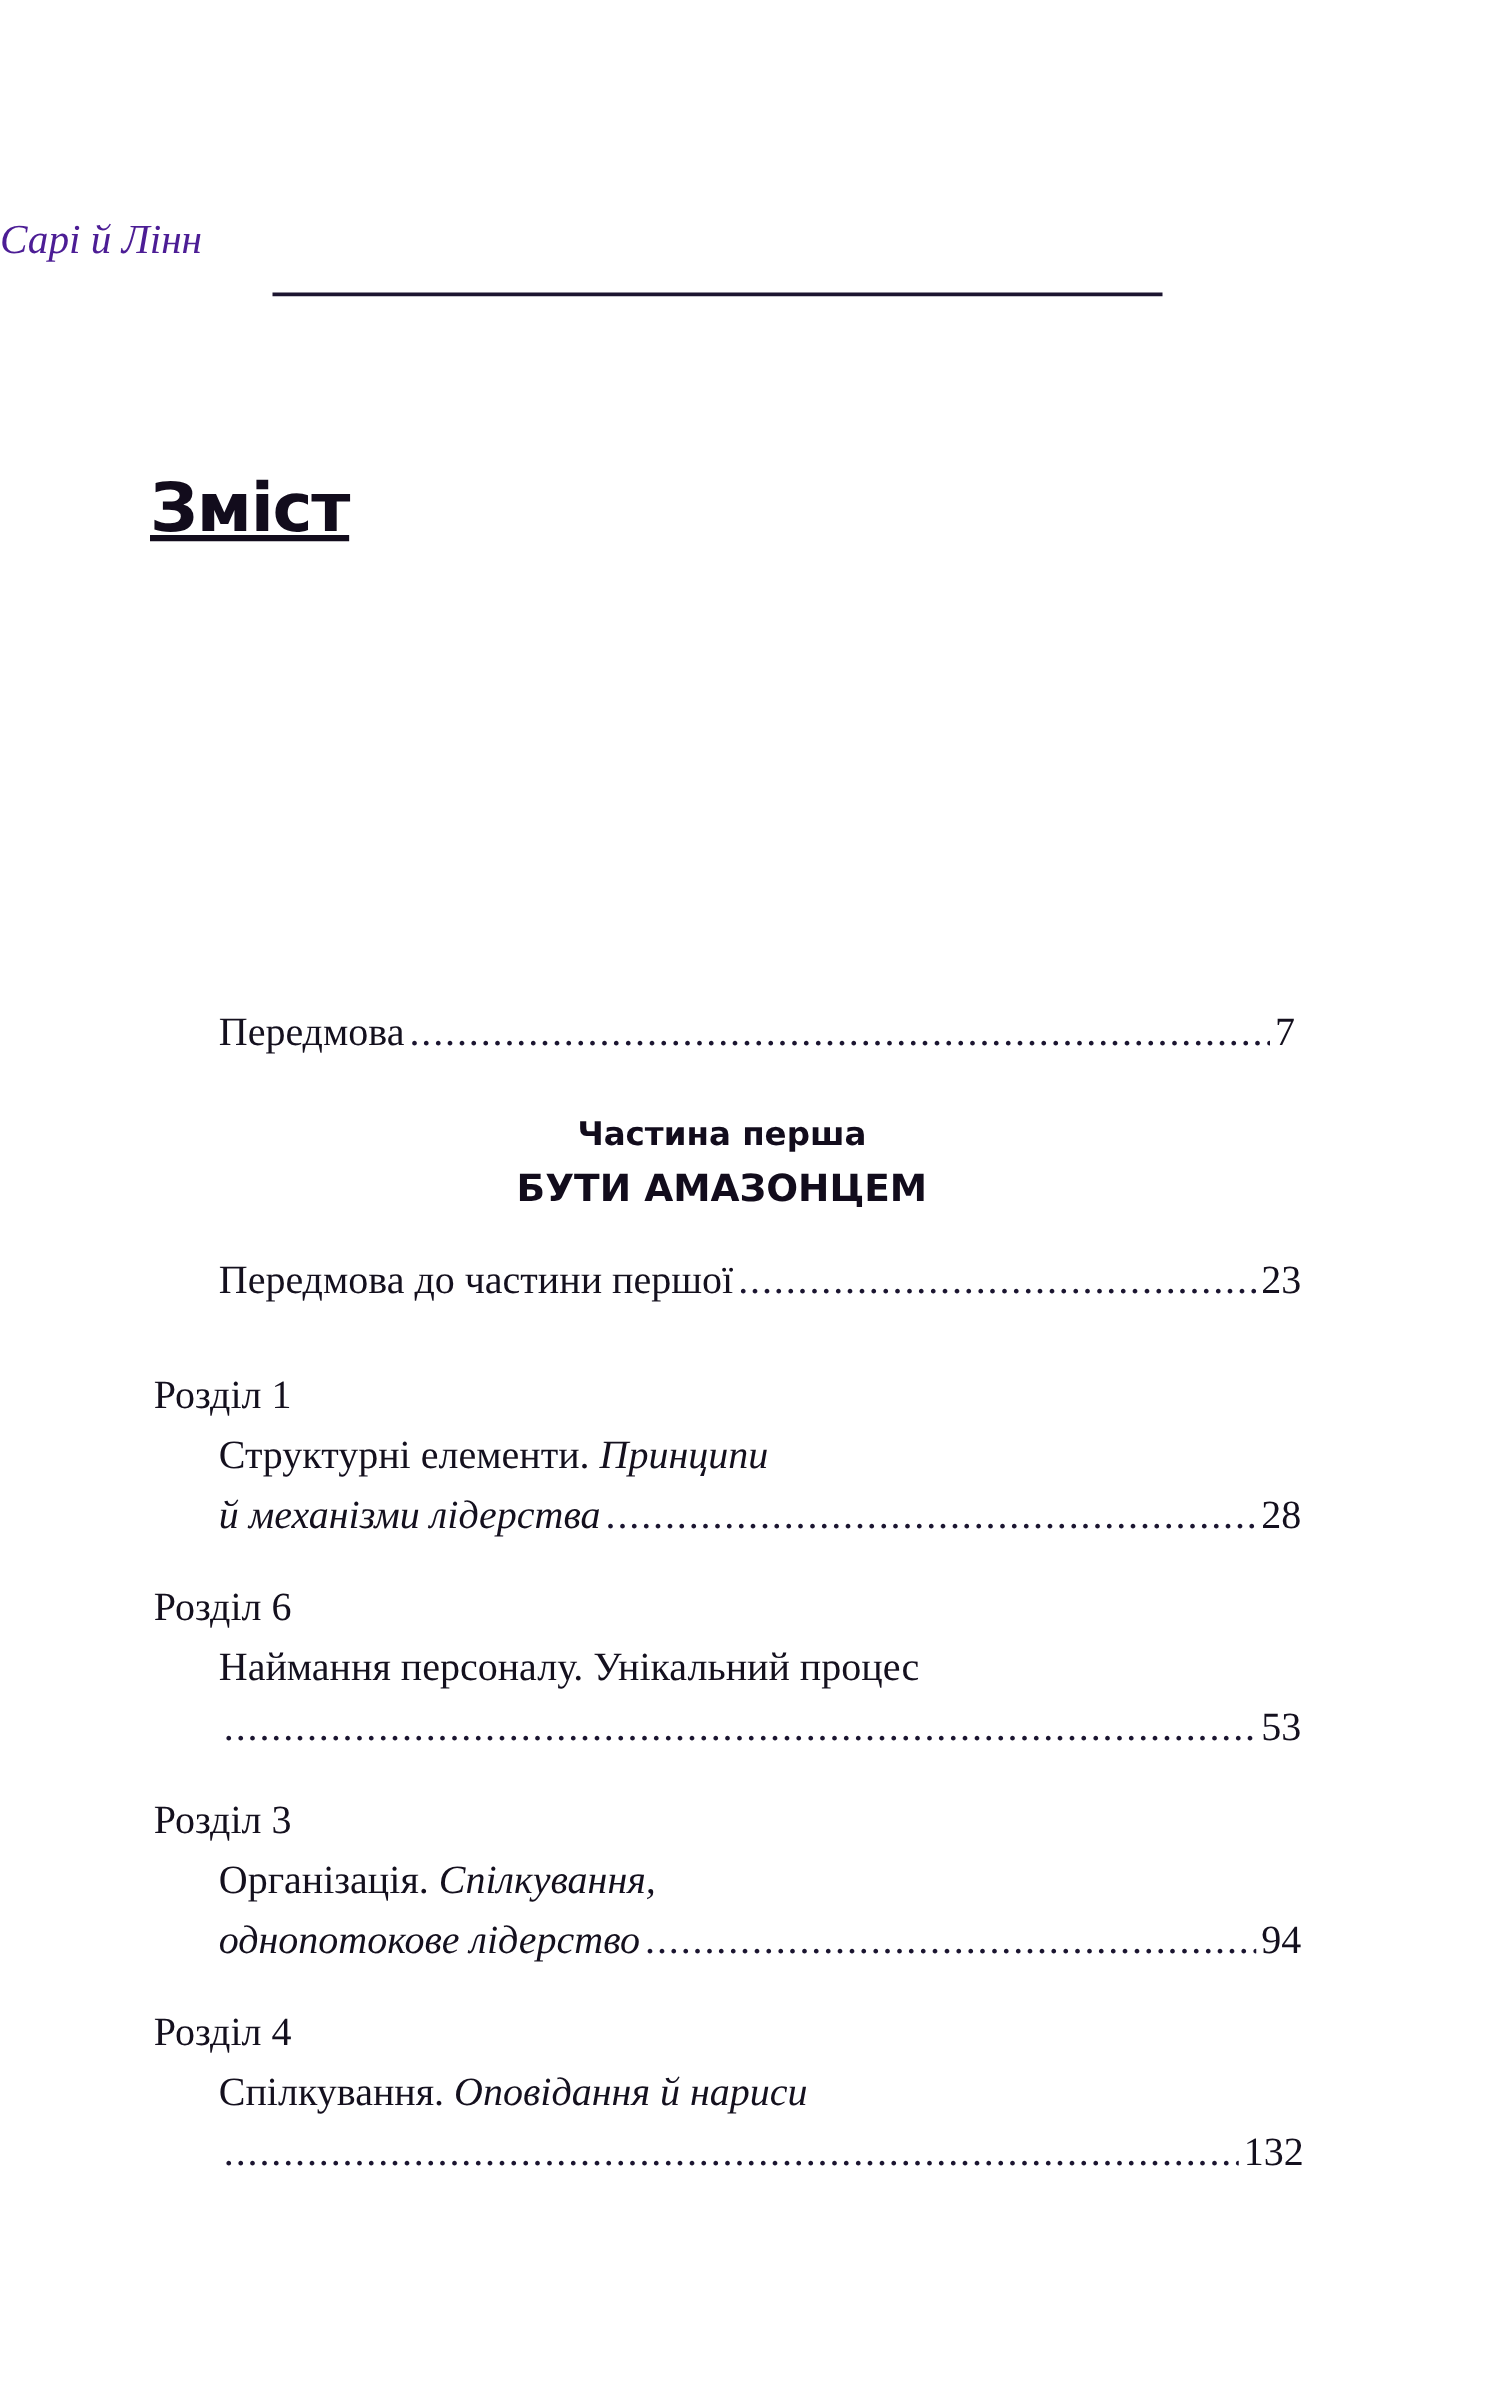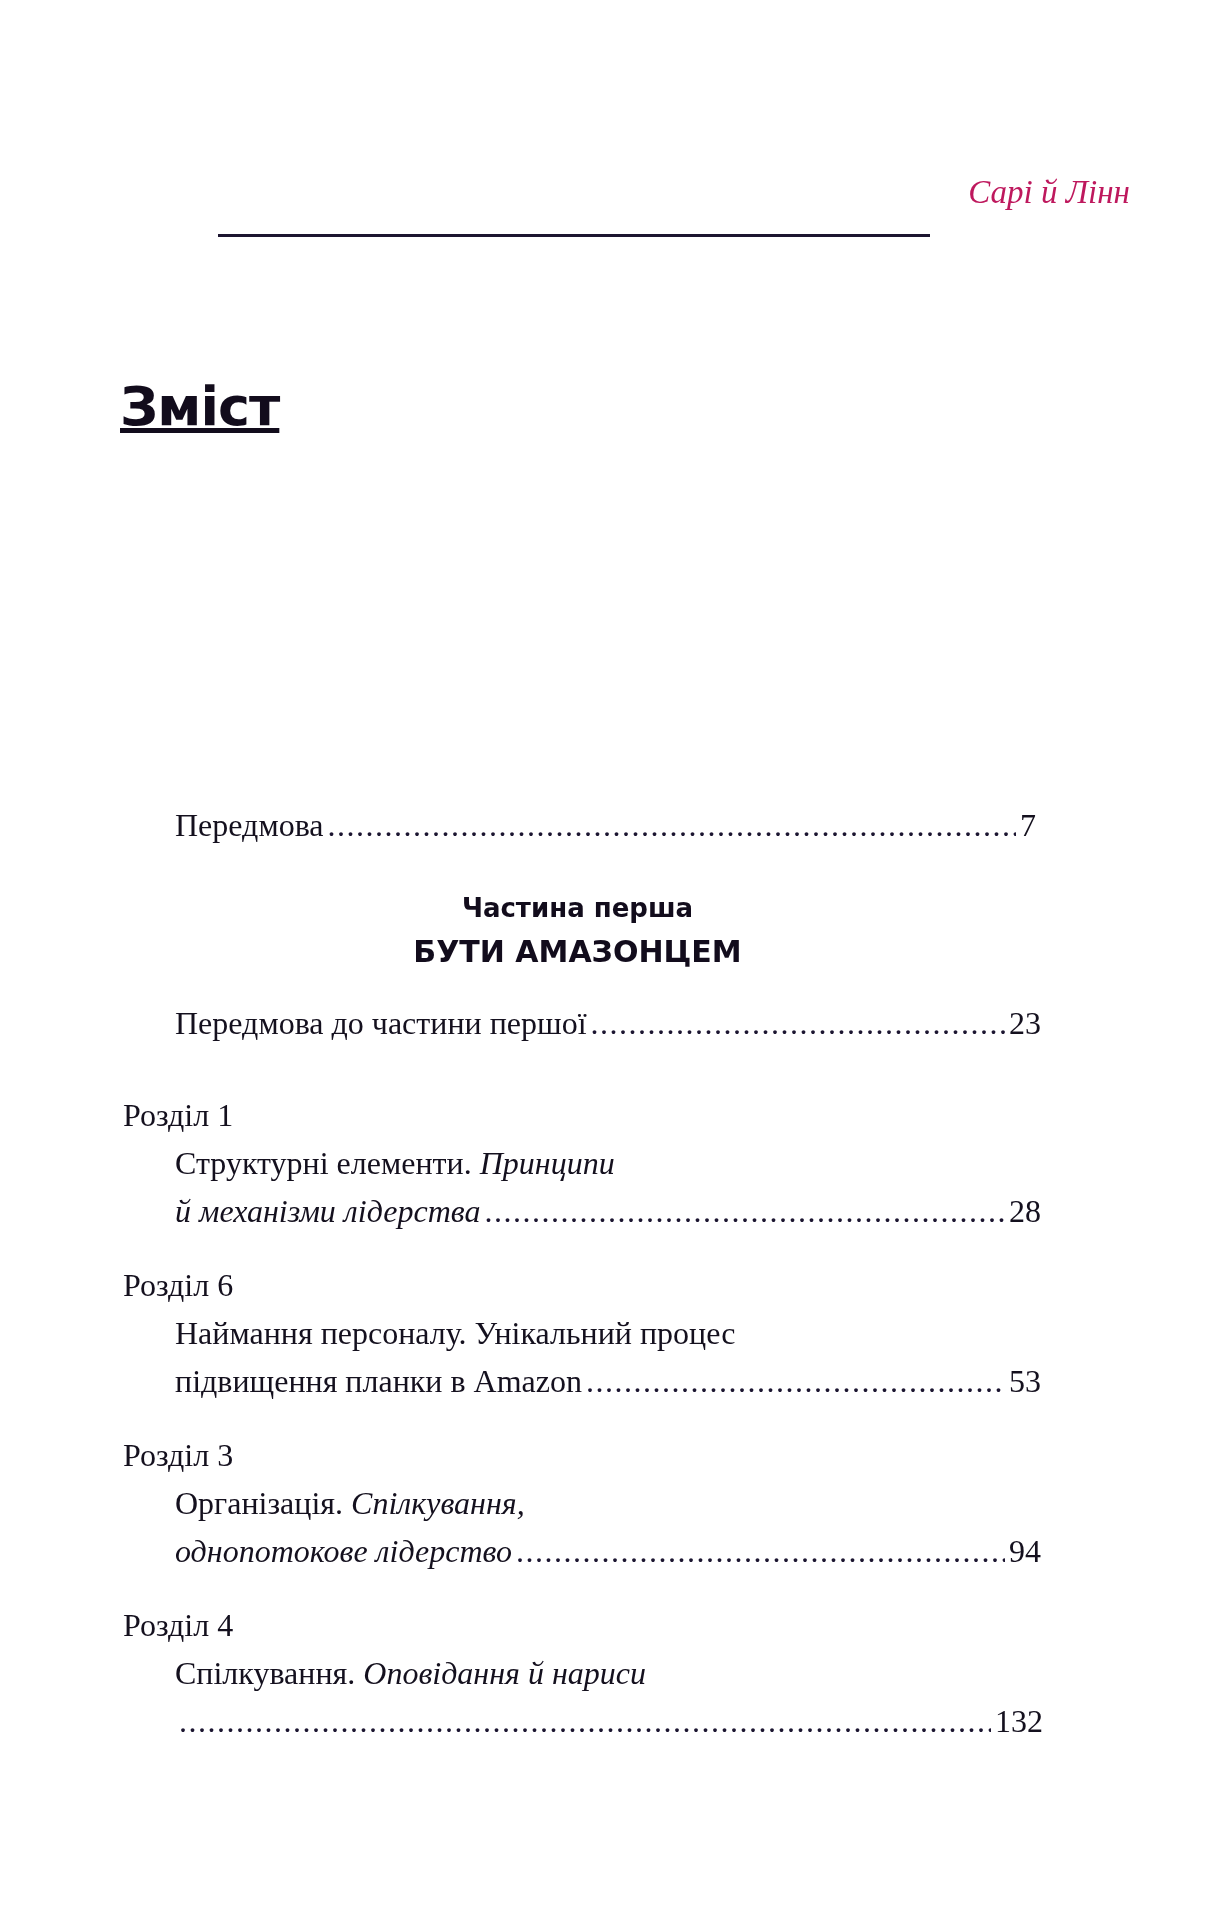--- a/index.html
+++ b/index.html
@@ -13,25 +13,25 @@
       position: relative;
       overflow: hidden;
       color: #14101e;
       font-family: "Liberation Serif", "DejaVu Serif", serif;
     }
     .abs { position: absolute; }
 
     .dedication {
       left: 0; width: 1130px;
       top: 170px;
-      text-align: right;
+      text-align: left;
       font-style: italic;
       font-size: 33px;
       line-height: 44px;
-      color: #be185d;
+      color: #4c1d95;
     }
     .rule {
       left: 218px;
       width: 712px;
       top: 234px;
       height: 3px;
       background: #1c1530;
     }
     .toc-title {
       left: 120px;
@@ -137,21 +137,20 @@
   <span class="text it">й механізми лідерства</span>
   <span class="leader"></span>
   <span class="page">28</span>
 </div>
 
 <div class="abs chapter-label" style="top:1263px;">Розділ 6</div>
 <div class="abs plain-line" style="top:1311px;">
   <span>Наймання персоналу. Унікальний процес</span>
 </div>
 <div class="toc-line" style="left:175px; width:866px; top:1359px;">
-  <span class="text">підвищення планки в Amazon</span>
   <span class="leader"></span>
   <span class="page">53</span>
 </div>
 
 <div class="abs chapter-label" style="top:1433px;">Розділ 3</div>
 <div class="abs plain-line" style="top:1481px;">
   <span>Організація.</span>
   <span class="it">Спілкування,</span>
 </div>
 <div class="toc-line" style="left:175px; width:866px; top:1529px;">

